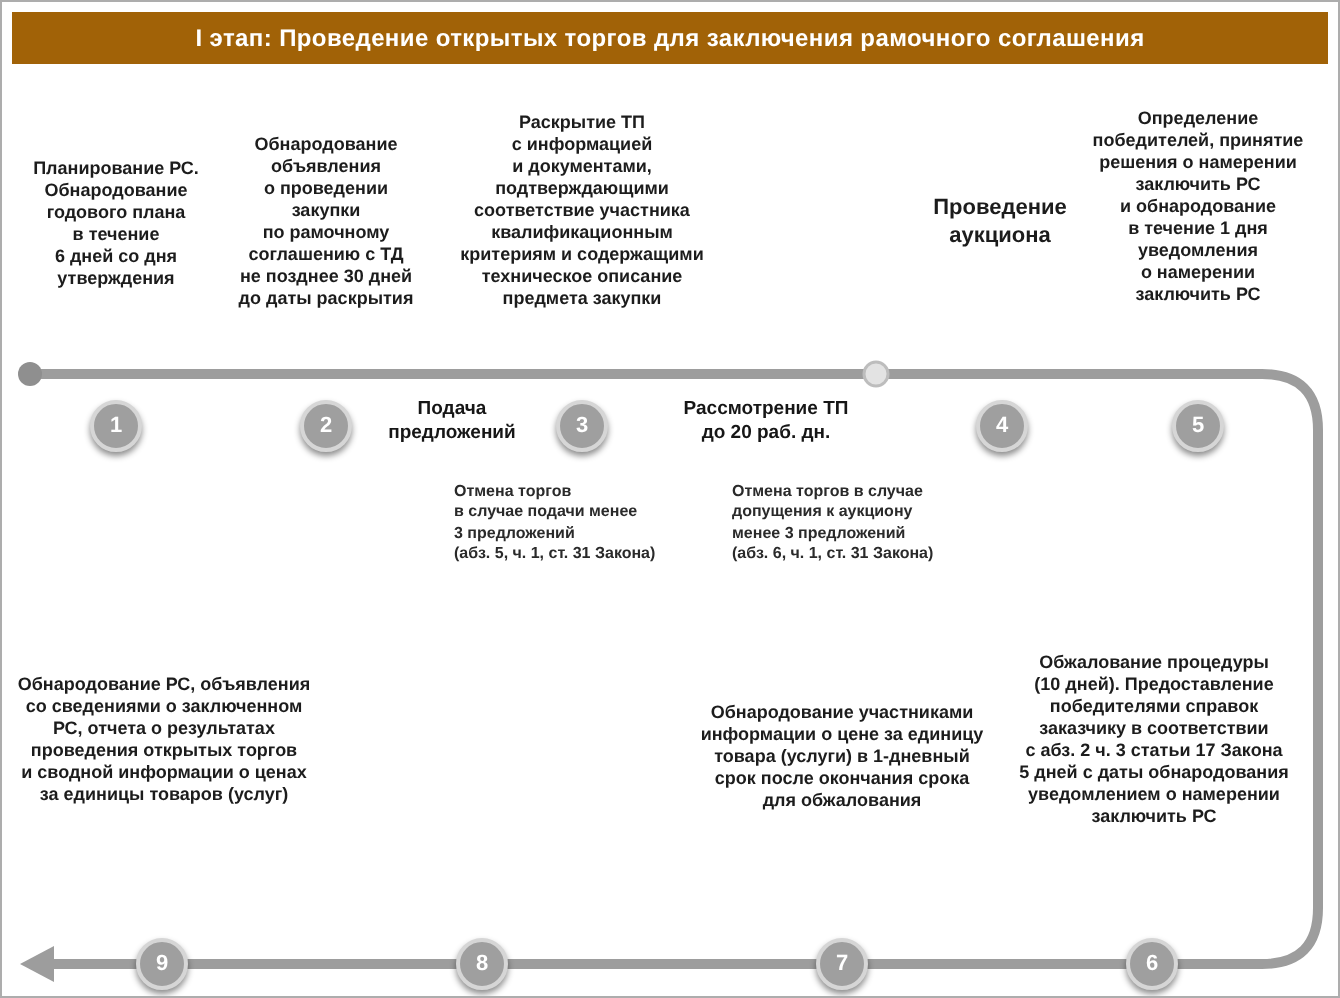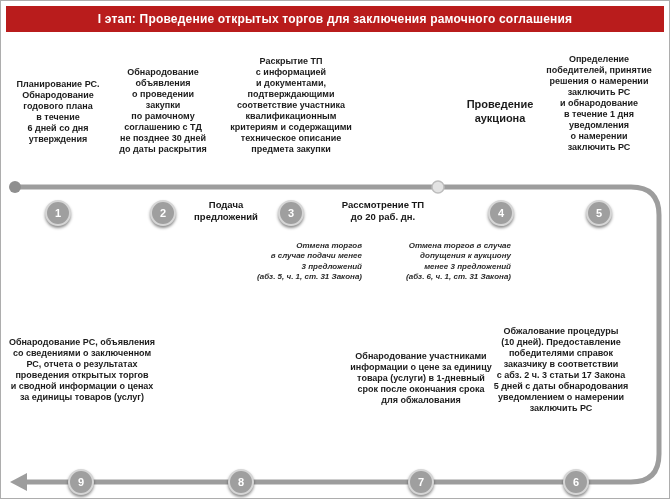--- a/index.html
+++ b/index.html
@@ -3,35 +3,35 @@
 <meta charset="utf-8">
 <style>
   html,body{margin:0;padding:0;background:#ffffff;}
   .stage{
     position:relative;width:668px;height:497px;background:#ffffff;
     border:1px solid #adadad;overflow:hidden;
     font-family:"Liberation Sans", sans-serif;color:#1c1c1c;
   }
   .hdr{
     position:absolute;left:5px;top:5px;width:658px;height:26px;
-    background:#b91c1c;color:#ffffff;font-weight:bold;font-size:12px;
+    background:#a16207;color:#ffffff;font-weight:bold;font-size:12px;
     line-height:26px;text-align:center;letter-spacing:.2px;
   }
   svg.lines{position:absolute;left:0;top:0;pointer-events:none;}
   .block{
     position:absolute;text-align:center;font-weight:bold;font-size:9px;
     line-height:1.22;white-space:pre-line;color:#1c1c1c;
   }
   .block.big{font-size:11px;line-height:1.3;}
   .tl-label{
     position:absolute;text-align:center;font-weight:bold;font-size:9.5px;
     line-height:1.25;white-space:pre-line;color:#161616;
   }
   .note{
-    position:absolute;text-align:right;font-style:italic;font-weight:bold;
+    position:absolute;text-align:left;font-weight:bold;
     font-size:8px;line-height:1.3;white-space:pre-line;color:#2a2a2a;
   }
   .node{
     position:absolute;width:22px;height:22px;border-radius:50%;
     background:#9f9f9f;border:2px solid #d6d6d6;
     box-shadow:0 2px 3px rgba(0,0,0,.45);
     color:#ffffff;font-weight:bold;font-size:11px;line-height:22px;
     text-align:center;
   }
 </style>
@@ -108,21 +108,21 @@
 со сведениями о заключенном
 РС, отчета о результатах
 проведения открытых торгов
 и сводной информации о ценах
 за единицы товаров (услуг)</div>
   <div class="block" style="left:340px;top:350px;width:160px">Обнародование участниками
 информации о цене за единицу
 товара (услуги) в 1-дневный
 срок после окончания срока
 для обжалования</div>
-  <div class="block" style="left:480px;top:325px;width:160px">Обжалование процедуры
+  <div class="block" style="left:496px;top:325px;width:160px">Обжалование процедуры
 (10 дней). Предоставление
 победителями справок
 заказчику в соответствии
 с абз. 2 ч. 3 статьи 17 Закона
 5 дней с даты обнародования
 уведомлением о намерении
 заключить РС</div>
 
   <div class="node" style="left:67px;top:468px"><span>9</span></div>
   <div class="node" style="left:227px;top:468px"><span>8</span></div>

